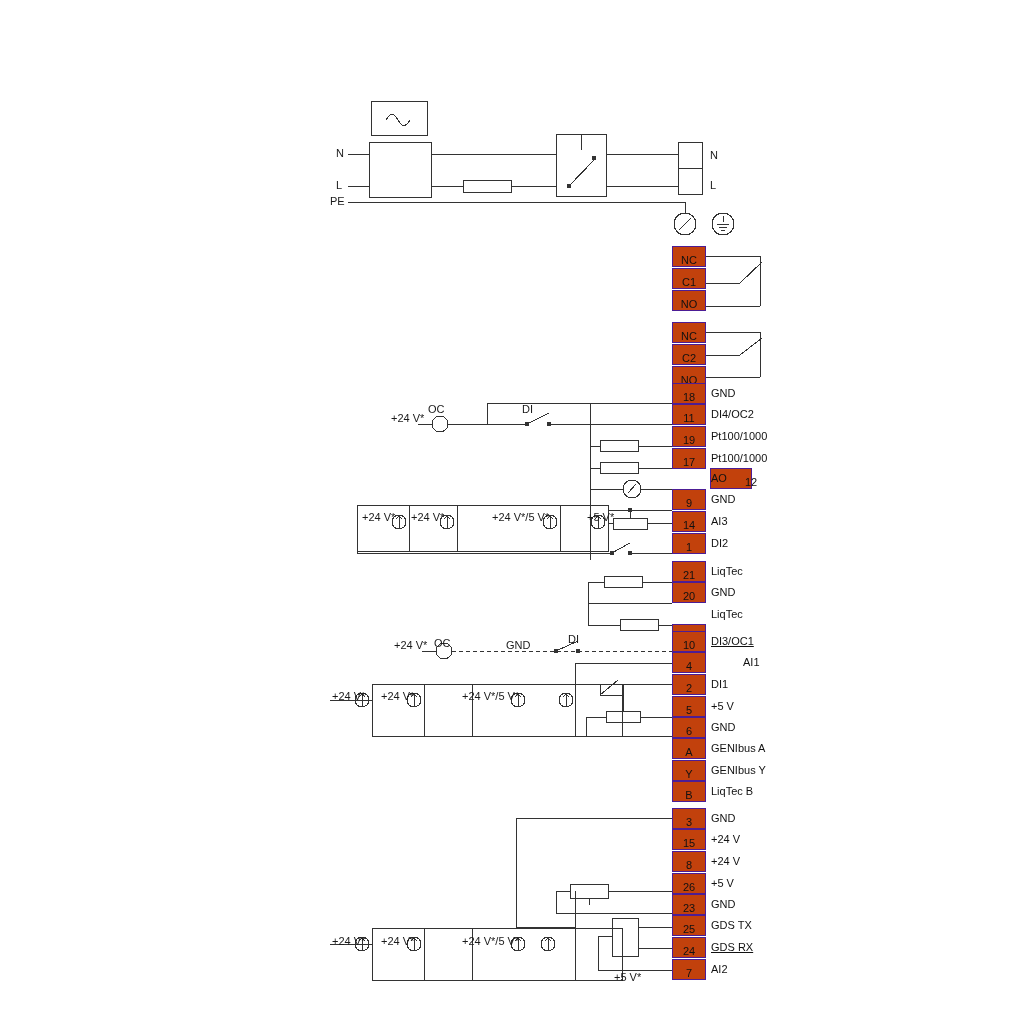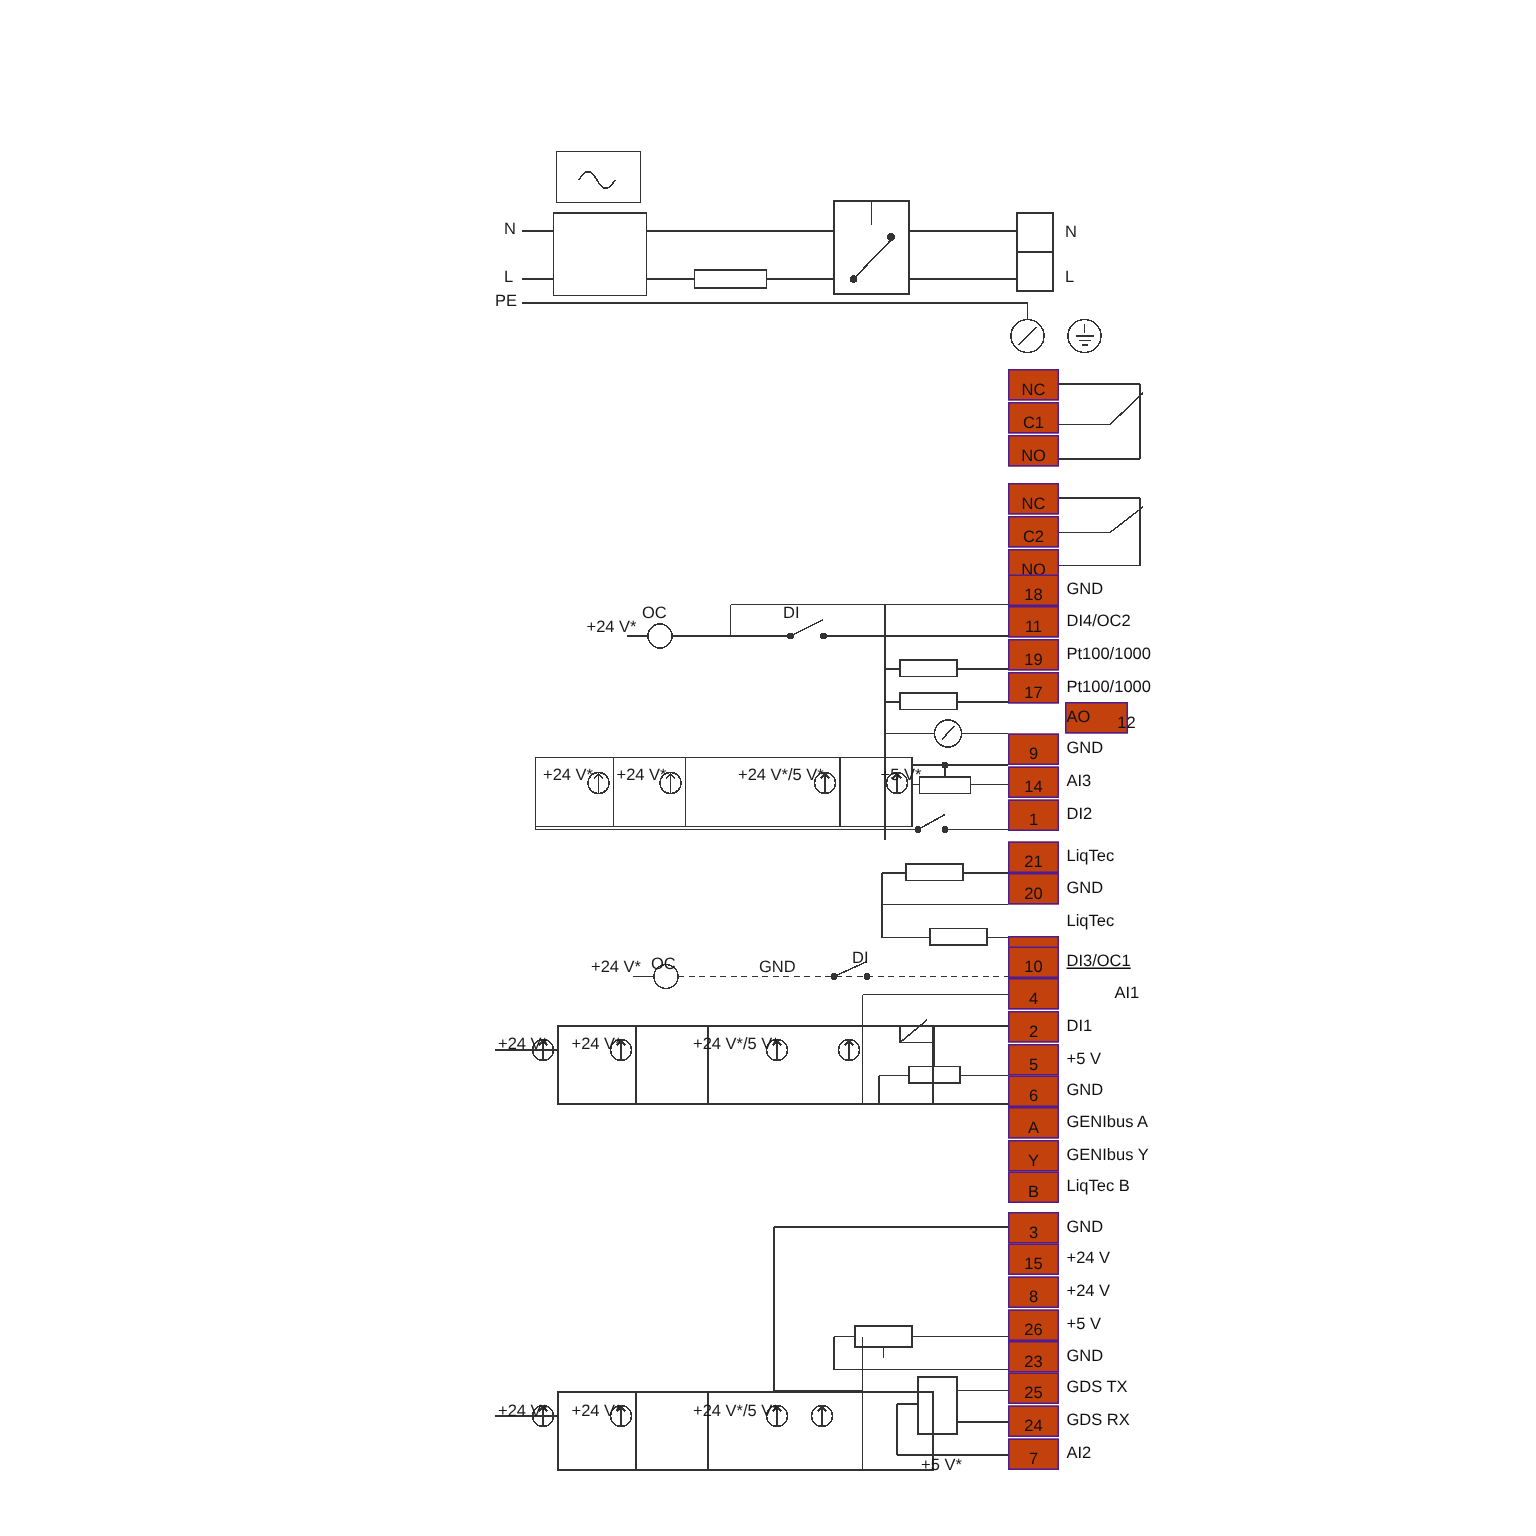--- a/index.html
+++ b/index.html
@@ -327,21 +327,21 @@
         <span>23</span>
       </div>
       <div class="tlabel" style="left: 711px; top: 894px;">GND</div>
       <div class="term" style="left: 672px; top: 915px;">
         <span>25</span>
       </div>
       <div class="tlabel" style="left: 711px; top: 915px;">GDS TX</div>
       <div class="term" style="left: 672px; top: 937px;">
         <span>24</span>
       </div>
-      <div class="tlabel" style="left: 711px; top: 937px;">GDS RX</div>
+      <div class="tlabel" style="left: 711px; top: 937px; text-decoration: underline;">GDS RX</div>
       <div class="term" style="left: 672px; top: 959px;">
         <span>7</span>
       </div>
       <div class="tlabel" style="left: 711px; top: 959px;">AI2</div>
     </div>
 
   <div id="annotation-layer">
       <div class="lbl" style="left: 391px; top: 413px;">+24 V*</div>
       <div class="lbl" style="left: 428px; top: 404px;">OC</div>
       <div class="lbl" style="left: 522px; top: 404px;">DI</div>

